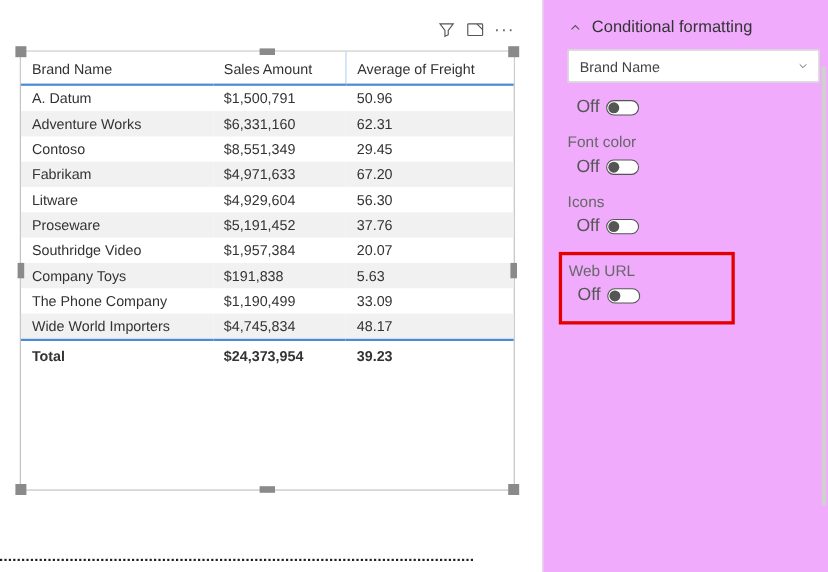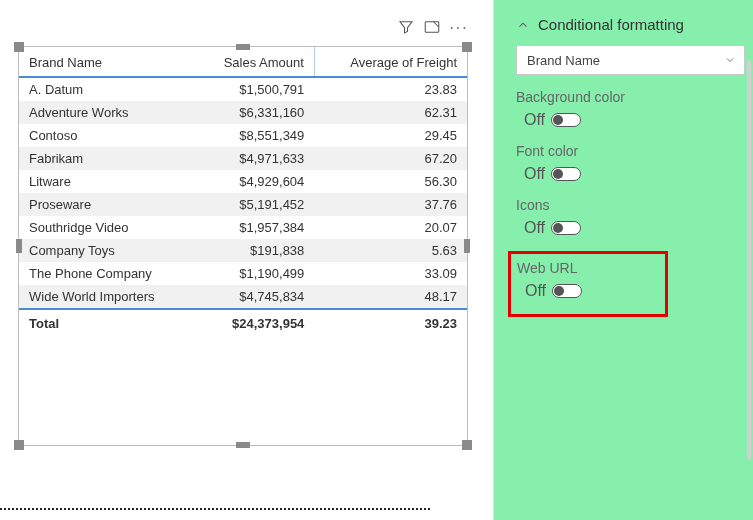--- a/index.html
+++ b/index.html
@@ -60,21 +60,21 @@
     border-collapse: collapse;
   }
   .tbl thead th {
     font-weight: 400;
     color: #333;
     text-align: left;
     padding: 8px 10px 6px 10px;
     border-bottom: 2px solid #4a8bd6;
     background: #fff;
   }
-  .tbl thead th.num, .tbl td.num { text-align: right; }
+  .tbl thead th.num, .tbl td.num { text-align: left; }
   .tbl thead th:nth-child(2){ border-right: 1px solid #b6d1ee; }
   .tbl tbody td {
     padding: 4px 10px;
     font-size: 13px;
     color: #333;
   }
   .tbl tbody tr:nth-child(even) td { background: #f1f1f1; }
   .tbl tfoot td {
     border-top: 2px solid #4a8bd6;
     font-weight: 700;
@@ -88,21 +88,21 @@
     width: 430px;
     border-top: 2px dotted #222;
   }
 
   
   .panel {
     position: absolute;
     right: 0; top: 0;
     width: 260px;
     height: 520px;
-    background: #86efac;
+    background: #f0abfc;
     border-left: 1px solid #e3e3e3;
     padding: 10px 8px 10px 22px;
   }
   .panel::after{
     content:"";
     position:absolute;
     right:2px; top:60px; bottom:60px;
     width:4px;
     background:#d0d0d0;
     border-radius:2px;
@@ -188,21 +188,21 @@
         <tr>
           <th>Brand Name</th>
           <th class="num">Sales Amount</th>
           <th class="num">Average of Freight</th>
         </tr>
       </thead>
       <tbody id="tbody">
           <tr>
             <td>A. Datum</td>
             <td class="num">$1,500,791</td>
-            <td class="num">23.83</td>
+            <td class="num">50.96</td>
           </tr>
           <tr>
             <td>Adventure Works</td>
             <td class="num">$6,331,160</td>
             <td class="num">62.31</td>
           </tr>
           <tr>
             <td>Contoso</td>
             <td class="num">$8,551,349</td>
             <td class="num">29.45</td>
@@ -265,21 +265,20 @@
   </div>
 
   <div class="dropdown">
     <span>Brand Name</span>
     <svg viewBox="0 0 24 24">
         <path d="M6 9l6 6 6-6"></path>
       </svg>
   </div>
 
   <div class="opt-group">
-    <div class="opt-label">Background color</div>
     <div class="toggle-row">
       <span class="toggle-state">Off</span>
       <div class="toggle">
           <div class="knob"></div>
         </div>
     </div>
   </div>
 
   <div class="opt-group">
     <div class="opt-label">Font color</div>

